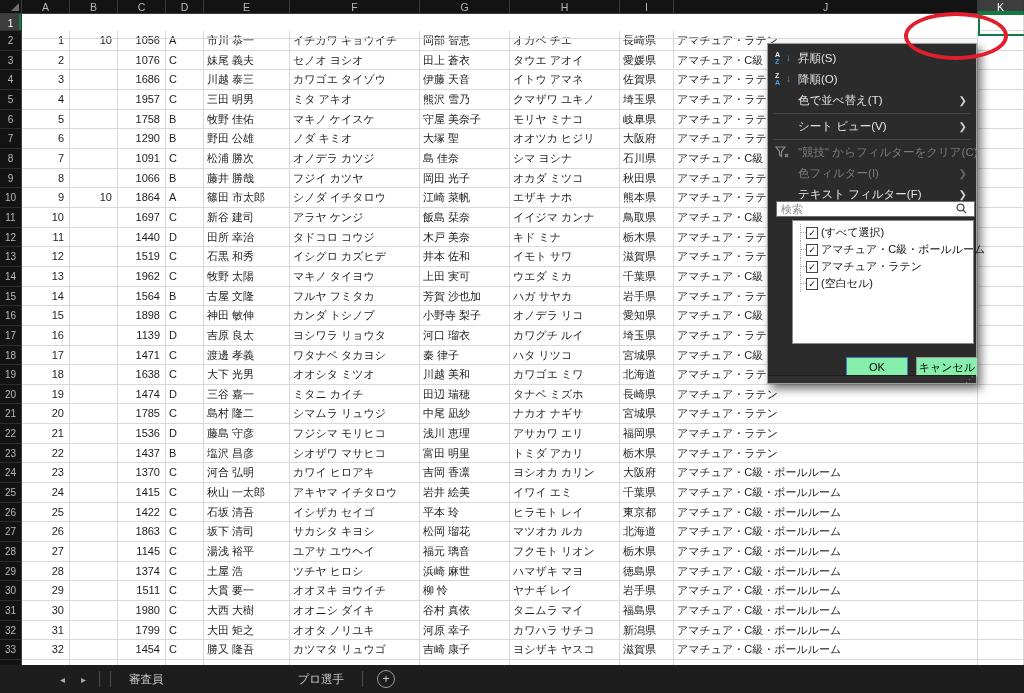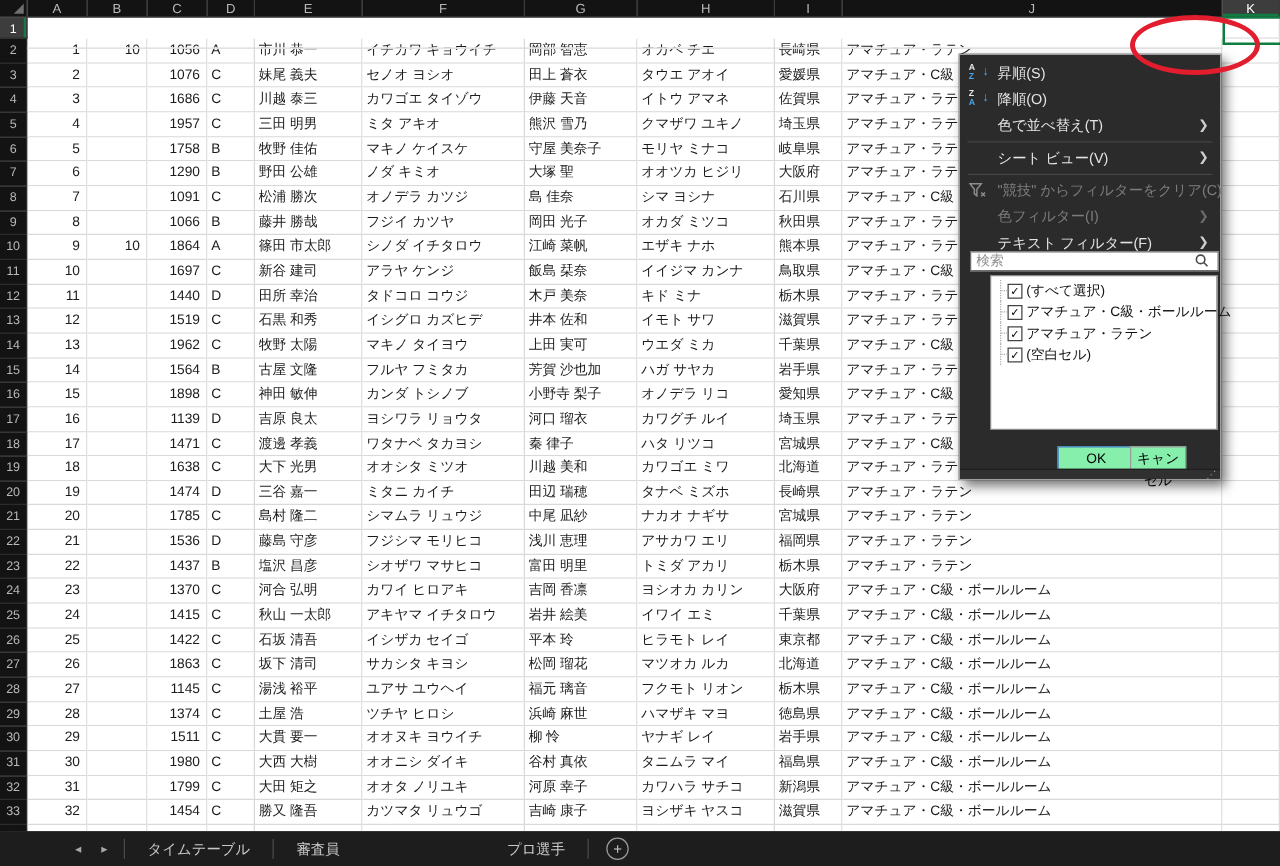--- a/index.html
+++ b/index.html
@@ -51,21 +51,21 @@
         border:1px solid #8a8a8a;box-sizing:border-box;padding-top:3px;}
   .li{height:17px;display:flex;align-items:center;position:relative;padding-left:28px;color:#111;
         font-size:11px;white-space:nowrap;}
   .li::before{content:"";position:absolute;left:7px;top:0;bottom:0;border-left:1px dotted #aaa;}
   .li::after{content:"";position:absolute;left:8px;top:8px;width:5px;border-top:1px dotted #aaa;}
   .cb{position:absolute;left:13px;top:3px;width:10px;height:10px;border:1px solid #444;background:#fff;
         font-size:9px;line-height:10px;text-align:center;color:#000;font-weight:bold;}
   .mbtn{position:absolute;top:313px;height:20px;background:#86efac;border:1px solid #9a9a9a;
         color:#000;font-size:11px;text-align:center;line-height:18px;box-sizing:border-box;font-family:inherit;padding:0;}
   #ok-button{left:78px;width:62px;border:1px solid #3f7cc4;}
-  #cancel-button{left:136px;width:45px;}
+  #cancel-button{left:148px;width:62px;}
   #grip{position:absolute;left:0;right:0;bottom:0;height:7px;background:#303030;border-top:1px solid #1f1f1f;}
   #grip span{position:absolute;right:2px;bottom:-1px;color:#9a9a9a;font-size:8px;letter-spacing:1px;}
   
   #tabbar{position:absolute;left:0;top:665px;width:1024px;height:28px;background:#1d1d1d;
         display:flex;align-items:stretch;color:#c9c9c9;font-size:11.5px;}
   .navarr{align-self:center;color:#a8a8a8;font-size:10px;padding:0 8px;}
   .tsep{width:1px;background:#4a4a4a;margin:6px 5px;}
   .tab{padding:0 13px;display:flex;align-items:center;white-space:nowrap;}
   .tab.active{background:#c2410c;color:#fff;font-weight:normal;box-shadow:inset 0 -3px 0 #1f9d55;margin-top:46px;}
   #add-sheet{width:16px;height:16px;border:1px solid #9a9a9a;border-radius:50%;align-self:center;
@@ -573,21 +573,20 @@
       </div>
   </div>
 
   <div id="annotation"></div>
 
   <div id="tabbar">
     <span class="navarr" style="margin-left:52px">◂</span>
     <span class="navarr">▸</span>
     <span class="tsep"></span>
     <span id="tabs-anchor" style="display:flex">
-        <span class="tab">タイムテーブル</span>
         <span class="tsep"></span>
         <span class="tab">審査員</span>
         <span class="tab active">アマチュア選手</span>
         <span class="tab">プロ選手</span>
       </span>
     <span class="tsep"></span>
     <span id="add-sheet">+</span>
   </div>
 
 </div>

